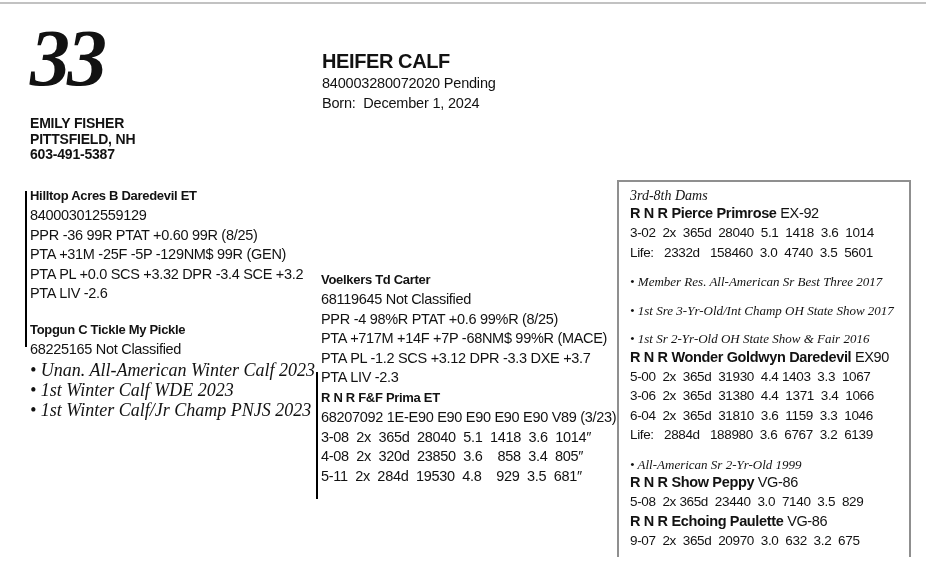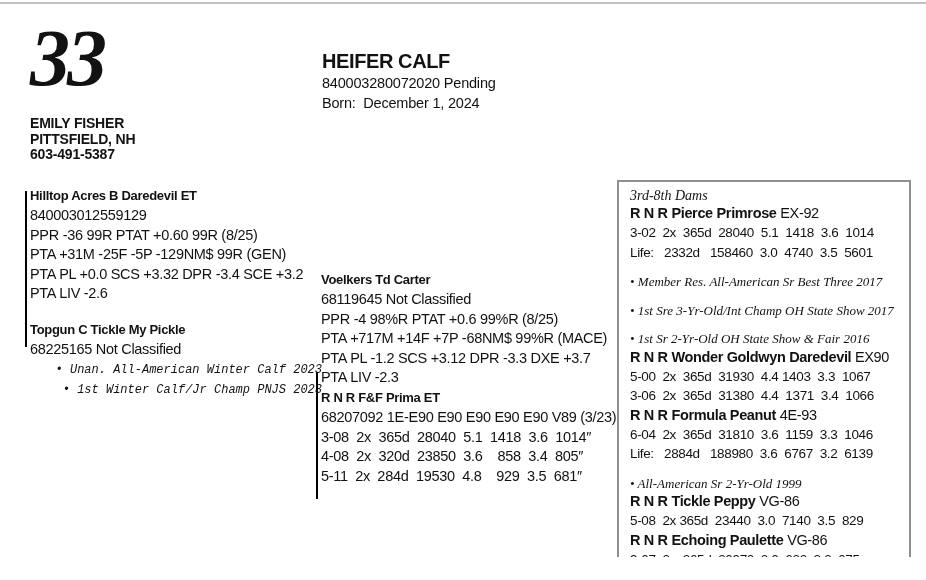--- a/index.html
+++ b/index.html
@@ -18,21 +18,21 @@
   .consignor{margin-top:14px;font-weight:bold;font-size:14px;line-height:15.5px;letter-spacing:-0.2px;}
 
   
   .header{position:absolute;left:322px;top:8px;margin-top:42px;}
   .header-title{font-size:20px;font-weight:bold;letter-spacing:-0.4px;line-height:22px;}
   .header-line{font-size:14.5px;line-height:18px;margin-top:2px;white-space:pre;letter-spacing:-0.2px;}
 
   
   .bold-name{font-size:13px;font-weight:bold;letter-spacing:-0.3px;line-height:20px;white-space:pre;}
   .sans-line{font-size:14.5px;line-height:19.6px;letter-spacing:-0.3px;white-space:pre;}
-  .serif-bullet{font-family:Liberation Mono, monospace;font-style:italic;font-size:12px;line-height:20px;white-space:pre;text-align:right;}
+  .serif-bullet{font-family:Liberation Serif, serif;font-style:italic;font-size:18px;line-height:20px;white-space:pre;}
 
   
   .sire-block{position:absolute;left:30px;top:186px;width:292px;}
   .dam-block{position:absolute;left:30px;top:320px;width:292px;}
   .mid-block{position:absolute;left:321px;top:270px;width:295px;}
   .bracket{position:absolute;width:2px;background:#000;}
   .bracket-1{left:25px;top:191px;height:156px;}
   .bracket-2{left:316px;top:372px;height:127px;}
 
   
@@ -77,20 +77,21 @@
     <div class="sans-line">PPR -36 99R PTAT +0.60 99R (8/25)</div>
     <div class="sans-line">PTA +31M -25F -5P -129NM$ 99R (GEN)</div>
     <div class="sans-line">PTA PL +0.0 SCS +3.32 DPR -3.4 SCE +3.2</div>
     <div class="sans-line">PTA LIV -2.6</div>
   </div>
 
   <div class="dam-block">
     <div class="bold-name">Topgun C Tickle My Pickle</div>
     <div class="sans-line">68225165 Not Classified</div>
     <div class="serif-bullet">• Unan. All-American Winter Calf 2023</div>
+    <div class="serif-bullet">• 1st Winter Calf WDE 2023</div>
     <div class="serif-bullet">• 1st Winter Calf/Jr Champ PNJS 2023</div>
   </div>
 
   <div class="mid-block">
     <div class="bold-name">Voelkers Td Carter</div>
     <div class="sans-line">68119645 Not Classified</div>
     <div class="sans-line">PPR -4 98%R PTAT +0.6 99%R (8/25)</div>
     <div class="sans-line">PTA +717M +14F +7P -68NM$ 99%R (MACE)</div>
     <div class="sans-line">PTA PL -1.2 SCS +3.12 DPR -3.3 DXE +3.7</div>
     <div class="sans-line">PTA LIV -2.3</div>
@@ -114,28 +115,27 @@
     </div>
 
     <div>
       <div class="entry-name"><span>R N R Wonder Goldwyn Daredevil</span> <span class="entry-score">EX90</span></div>
       <div class="entry-record">5-00  2x  365d  31930  4.4 1403  3.3  1067</div>
       <div class="entry-record">3-06  2x  365d  31380  4.4  1371  3.4  1066</div>
     </div>
 
 
     <div>
-      <div class="entry-name"><span>R N R Formula Peanut</span> <span class="entry-score">4E-93</span></div>
       <div class="entry-record">6-04  2x  365d  31810  3.6  1159  3.3  1046</div>
       <div class="entry-record">Life:   2884d   188980  3.6  6767  3.2  6139</div>
       <div class="entry-award">• All-American Sr 2-Yr-Old 1999</div>
     </div>
 
     <div>
-      <div class="entry-name"><span>R N R Tickle Peppy</span> <span class="entry-score">VG-86</span></div>
+      <div class="entry-name"><span>R N R Show Peppy</span> <span class="entry-score">VG-86</span></div>
       <div class="entry-record">5-08  2x 365d  23440  3.0  7140  3.5  829</div>
     </div>
 
     <div>
       <div class="entry-name"><span>R N R Echoing Paulette</span> <span class="entry-score">VG-86</span></div>
       <div class="entry-record">9-07  2x  365d  20970  3.0  632  3.2  675</div>
     </div>
   </div>
 
 </div>

